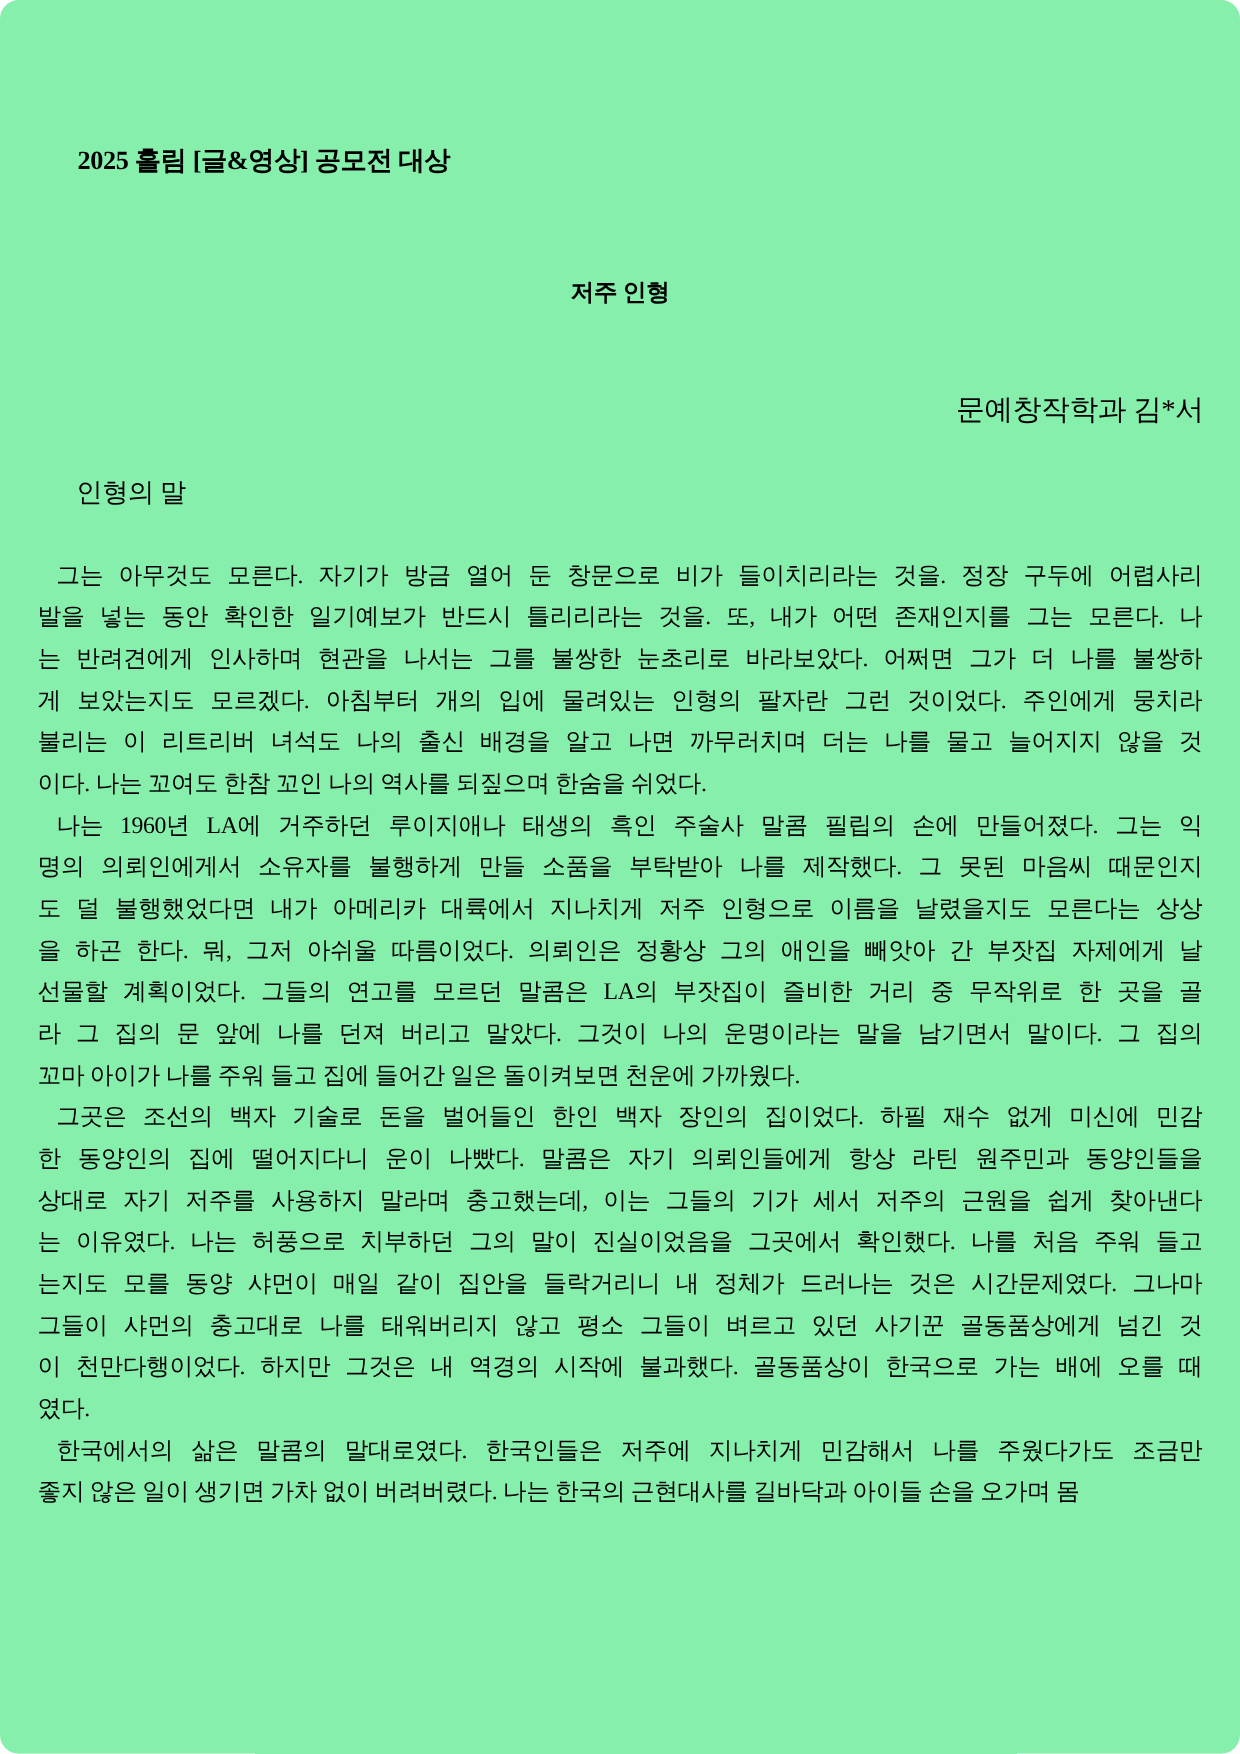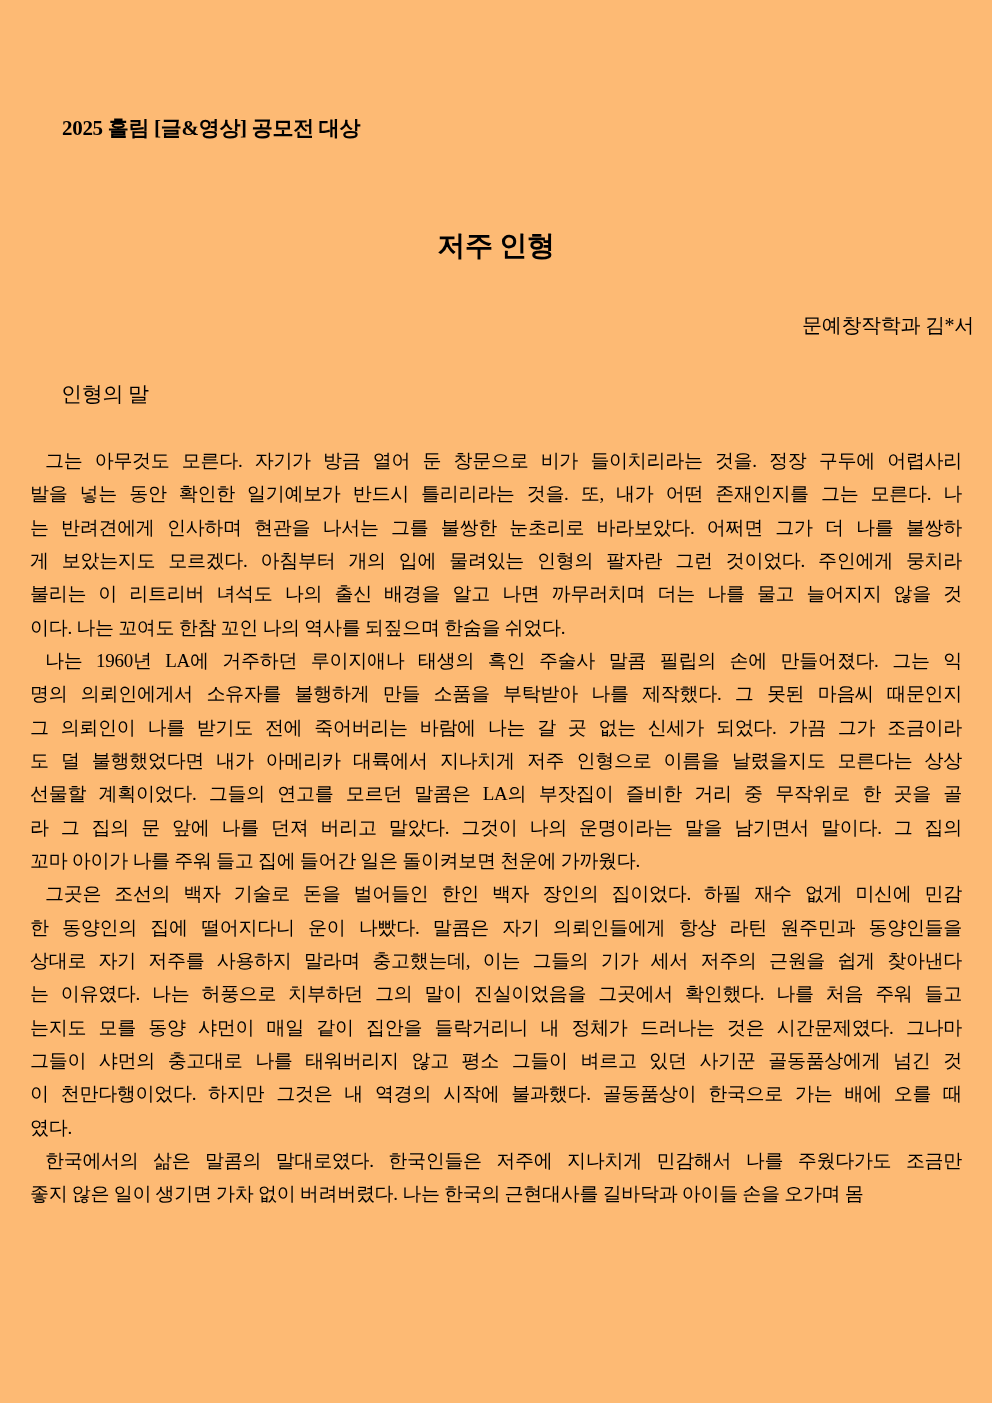--- a/index.html
+++ b/index.html
@@ -4,49 +4,50 @@
 <style>
   html, body {
     margin: 0;
     padding: 0;
     background: #ffffff;
   }
   .page {
     position: relative;
     width: 992px;
     height: 1403px;
-    background: #fdba74;
+    background: #86efac;
     color: #000000;
     font-family: "Liberation Serif", "DejaVu Serif", serif;
     overflow: hidden;
+    border-radius: 15px;
   }
   .contest-header {
     position: absolute;
     left: 62px;
     top: 114px;
     font-size: 21px;
     font-weight: bold;
     letter-spacing: -0.3px;
     white-space: nowrap;
   }
   .doc-title {
     position: absolute;
     left: 0;
     top: 208px;
     width: 100%;
     text-align: center;
-    font-size: 28px;
+    font-size: 19px;
     font-weight: bold;
     letter-spacing: -0.3px;
   }
   .author-line {
     position: absolute;
-    right: 18px;
+    right: 29px;
     top: 312px;
-    font-size: 20px;
+    font-size: 23px;
     letter-spacing: -0.3px;
     white-space: nowrap;
   }
   .section-heading {
     position: absolute;
     left: 61px;
     top: 380px;
     font-size: 21px;
     letter-spacing: -0.3px;
     white-space: nowrap;
@@ -96,22 +97,22 @@
         <div class="line first">그는 아무것도 모른다. 자기가 방금 열어 둔 창문으로 비가 들이치리라는 것을. 정장 구두에 어렵사리</div>
         <div class="line">발을 넣는 동안 확인한 일기예보가 반드시 틀리리라는 것을. 또, 내가 어떤 존재인지를 그는 모른다. 나</div>
         <div class="line">는 반려견에게 인사하며 현관을 나서는 그를 불쌍한 눈초리로 바라보았다. 어쩌면 그가 더 나를 불쌍하</div>
         <div class="line">게 보았는지도 모르겠다. 아침부터 개의 입에 물려있는 인형의 팔자란 그런 것이었다. 주인에게 뭉치라</div>
         <div class="line">불리는 이 리트리버 녀석도 나의 출신 배경을 알고 나면 까무러치며 더는 나를 물고 늘어지지 않을 것</div>
         <div class="line last">이다. 나는 꼬여도 한참 꼬인 나의 역사를 되짚으며 한숨을 쉬었다.</div>
       </div>
       <div class="paragraph">
         <div class="line first">나는 1960년 LA에 거주하던 루이지애나 태생의 흑인 주술사 말콤 필립의 손에 만들어졌다. 그는 익</div>
         <div class="line">명의 의뢰인에게서 소유자를 불행하게 만들 소품을 부탁받아 나를 제작했다. 그 못된 마음씨 때문인지</div>
-        <div class="line">그 의뢰인이 나를 받기도 전에 죽어버리는 바람에 나는 갈 곳 없는 신세가 되었다. 가끔 그가 조금이라</div>
         <div class="line">도 덜 불행했었다면 내가 아메리카 대륙에서 지나치게 저주 인형으로 이름을 날렸을지도 모른다는 상상</div>
+        <div class="line">을 하곤 한다. 뭐, 그저 아쉬울 따름이었다. 의뢰인은 정황상 그의 애인을 빼앗아 간 부잣집 자제에게 날</div>
         <div class="line">선물할 계획이었다. 그들의 연고를 모르던 말콤은 LA의 부잣집이 즐비한 거리 중 무작위로 한 곳을 골</div>
         <div class="line">라 그 집의 문 앞에 나를 던져 버리고 말았다. 그것이 나의 운명이라는 말을 남기면서 말이다. 그 집의</div>
         <div class="line last">꼬마 아이가 나를 주워 들고 집에 들어간 일은 돌이켜보면 천운에 가까웠다.</div>
       </div>
       <div class="paragraph">
         <div class="line first">그곳은 조선의 백자 기술로 돈을 벌어들인 한인 백자 장인의 집이었다. 하필 재수 없게 미신에 민감</div>
         <div class="line">한 동양인의 집에 떨어지다니 운이 나빴다. 말콤은 자기 의뢰인들에게 항상 라틴 원주민과 동양인들을</div>
         <div class="line">상대로 자기 저주를 사용하지 말라며 충고했는데, 이는 그들의 기가 세서 저주의 근원을 쉽게 찾아낸다</div>
         <div class="line">는 이유였다. 나는 허풍으로 치부하던 그의 말이 진실이었음을 그곳에서 확인했다. 나를 처음 주워 들고</div>
         <div class="line">는지도 모를 동양 샤먼이 매일 같이 집안을 들락거리니 내 정체가 드러나는 것은 시간문제였다. 그나마</div>

